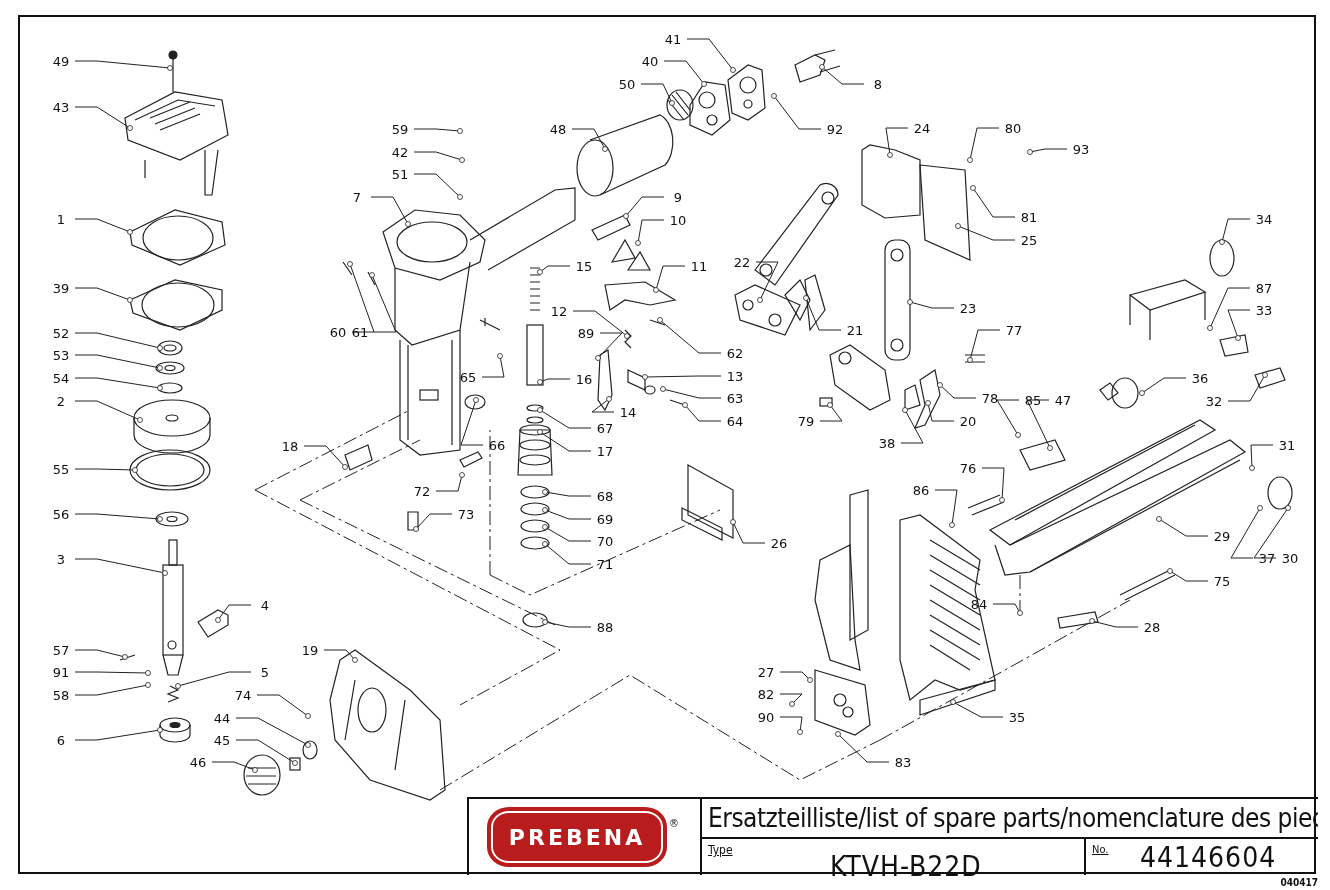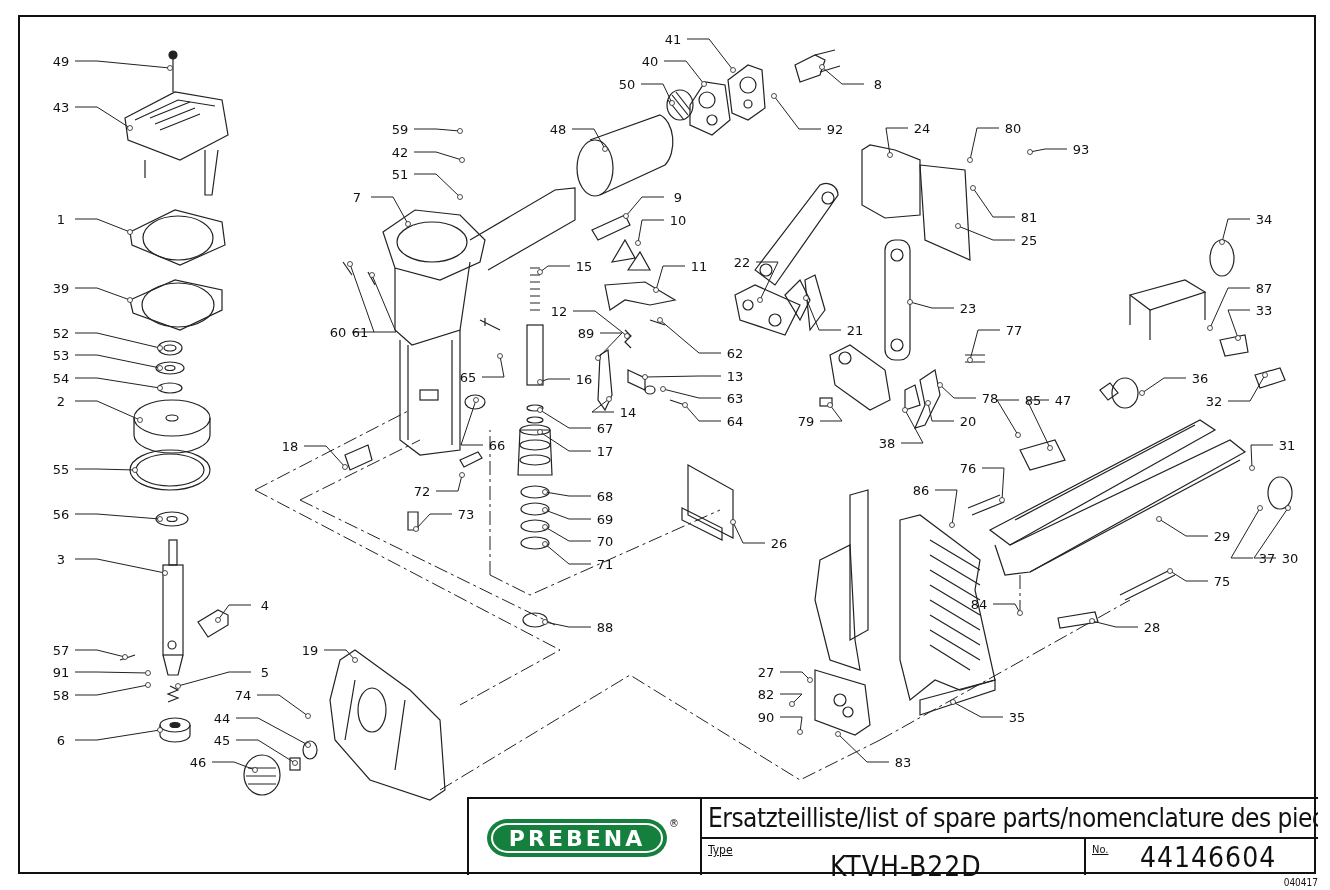--- a/index.html
+++ b/index.html
@@ -2,31 +2,31 @@
 <html><head>
 <meta charset="utf-8">
 <style>
   html,body{margin:0;padding:0;background:#fff;}
   body{width:1330px;height:890px;position:relative;overflow:hidden;font-family:"DejaVu Sans Condensed","DejaVu Sans",sans-serif;color:#111;}
   .frame{position:absolute;left:18px;top:15px;width:1298px;height:859px;border:2px solid #111;box-sizing:border-box;}
   svg.draw{position:absolute;left:0;top:0;}
   .lbl{font-family:"DejaVu Sans",sans-serif;font-size:13px;fill:#111;}
   .tb{position:absolute;left:467px;top:797px;width:851px;height:78px;border-top:2px solid #111;border-left:2px solid #111;box-sizing:border-box;}
   .tb .logo-cell{position:absolute;left:0;top:0;width:233px;height:76px;border-right:2px solid #111;box-sizing:border-box;}
-  .logo{position:absolute;left:18px;top:20px;width:180px;height:38px;background:#15803d;border-radius:22px/20px;box-sizing:border-box;}
+  .logo{position:absolute;left:18px;top:8px;width:180px;height:60px;background:#b91c1c;border-radius:22px/20px;box-sizing:border-box;}
   .logo-inner{position:absolute;left:4px;top:4px;right:4px;bottom:4px;border:2px solid #fff;border-radius:18px/16px;display:flex;align-items:center;justify-content:center;color:#fff;font-family:"DejaVu Sans",sans-serif;font-weight:bold;font-size:22px;letter-spacing:3px;}
   .reg{position:absolute;left:200px;top:18px;font-size:11px;}
   .title-row{position:absolute;left:233px;top:0;right:0;height:40px;border-bottom:2px solid #111;box-sizing:border-box;display:flex;align-items:center;padding-left:6px;font-size:26px;letter-spacing:-0.5px;transform-origin:left center;white-space:nowrap;overflow:hidden;}
   .type-row{position:absolute;left:233px;top:40px;right:0;height:36px;}
   .type-label{position:absolute;left:6px;top:4px;font-size:12px;text-decoration:underline;}
   .type-val{position:absolute;left:128px;top:11px;font-size:28px;letter-spacing:1px;}
   .no-cell{position:absolute;left:382px;top:0;width:236px;height:36px;border-left:2px solid #111;box-sizing:border-box;}
   .no-label{position:absolute;left:6px;top:4px;font-size:11px;text-decoration:underline;}
   .no-val{position:absolute;left:54px;top:2px;font-size:28px;letter-spacing:1px;}
-  .docnum{position:absolute;right:12px;top:877px;font-size:10px;font-weight:normal;}
+  .docnum{position:absolute;right:12px;top:877px;font-size:10px;font-weight:bold;}
 </style>
 </head>
 <body>
 
 <div class="frame"></div>
 
 <svg class="draw" width="1330" height="890" viewBox="0 0 1330 890">
   <g fill="none" stroke="#222" stroke-width="1.2">
 
     <g>

